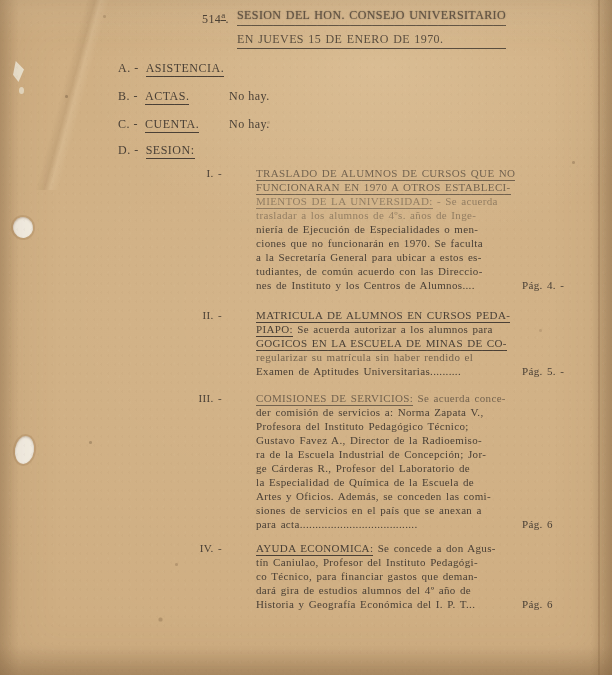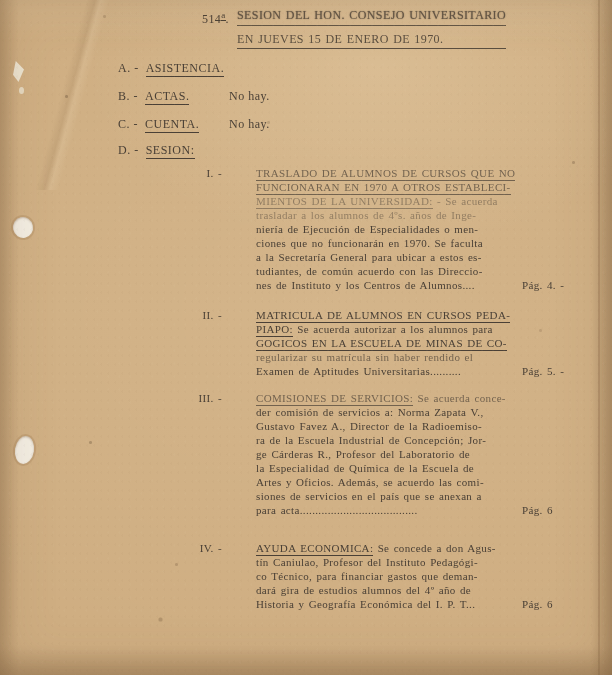--- a/index.html
+++ b/index.html
@@ -126,25 +126,26 @@
         <div class="line fade1"><span>regularizar su matrícula sin haber rendido el</span></div>
         <div class="line"><span>Examen de Aptitudes Universitarias..........</span></div>
       </div>
     <span class="page-ref">Pág. 5. -</span>
   </div>
   <div class="tabla-item t2">
     <span class="numeral">III. -</span>
     <div class="lines">
         <div class="line fade1"><span class="u">COMISIONES DE SERVICIOS:</span><span> Se acuerda conce-</span></div>
         <div class="line"><span>der comisión de servicios a: Norma Zapata V.,</span></div>
+        <div class="line"><span>Profesora del Instituto Pedagógico Técnico;</span></div>
         <div class="line"><span>Gustavo Favez A., Director de la Radioemiso-</span></div>
         <div class="line"><span>ra de la Escuela Industrial de Concepción; Jor-</span></div>
         <div class="line"><span>ge Cárderas R., Profesor del Laboratorio de</span></div>
         <div class="line"><span>la Especialidad de Química de la Escuela de</span></div>
-        <div class="line"><span>Artes y Oficios. Además, se acuerdo las comi-</span></div>
+        <div class="line"><span>Artes y Oficios. Además, se conceden las comi-</span></div>
         <div class="line"><span>siones de servicios en el país que se anexan a</span></div>
         <div class="line"><span>para acta......................................</span></div>
       </div>
     <span class="page-ref">Pág. 6</span>
   </div>
   <div class="tabla-item t3">
     <span class="numeral">IV. -</span>
     <div class="lines">
         <div class="line"><span class="u">AYUDA ECONOMICA:</span><span> Se concede a don Agus-</span></div>
         <div class="line"><span>tín Caniulao, Profesor del Instituto Pedagógi-</span></div>

